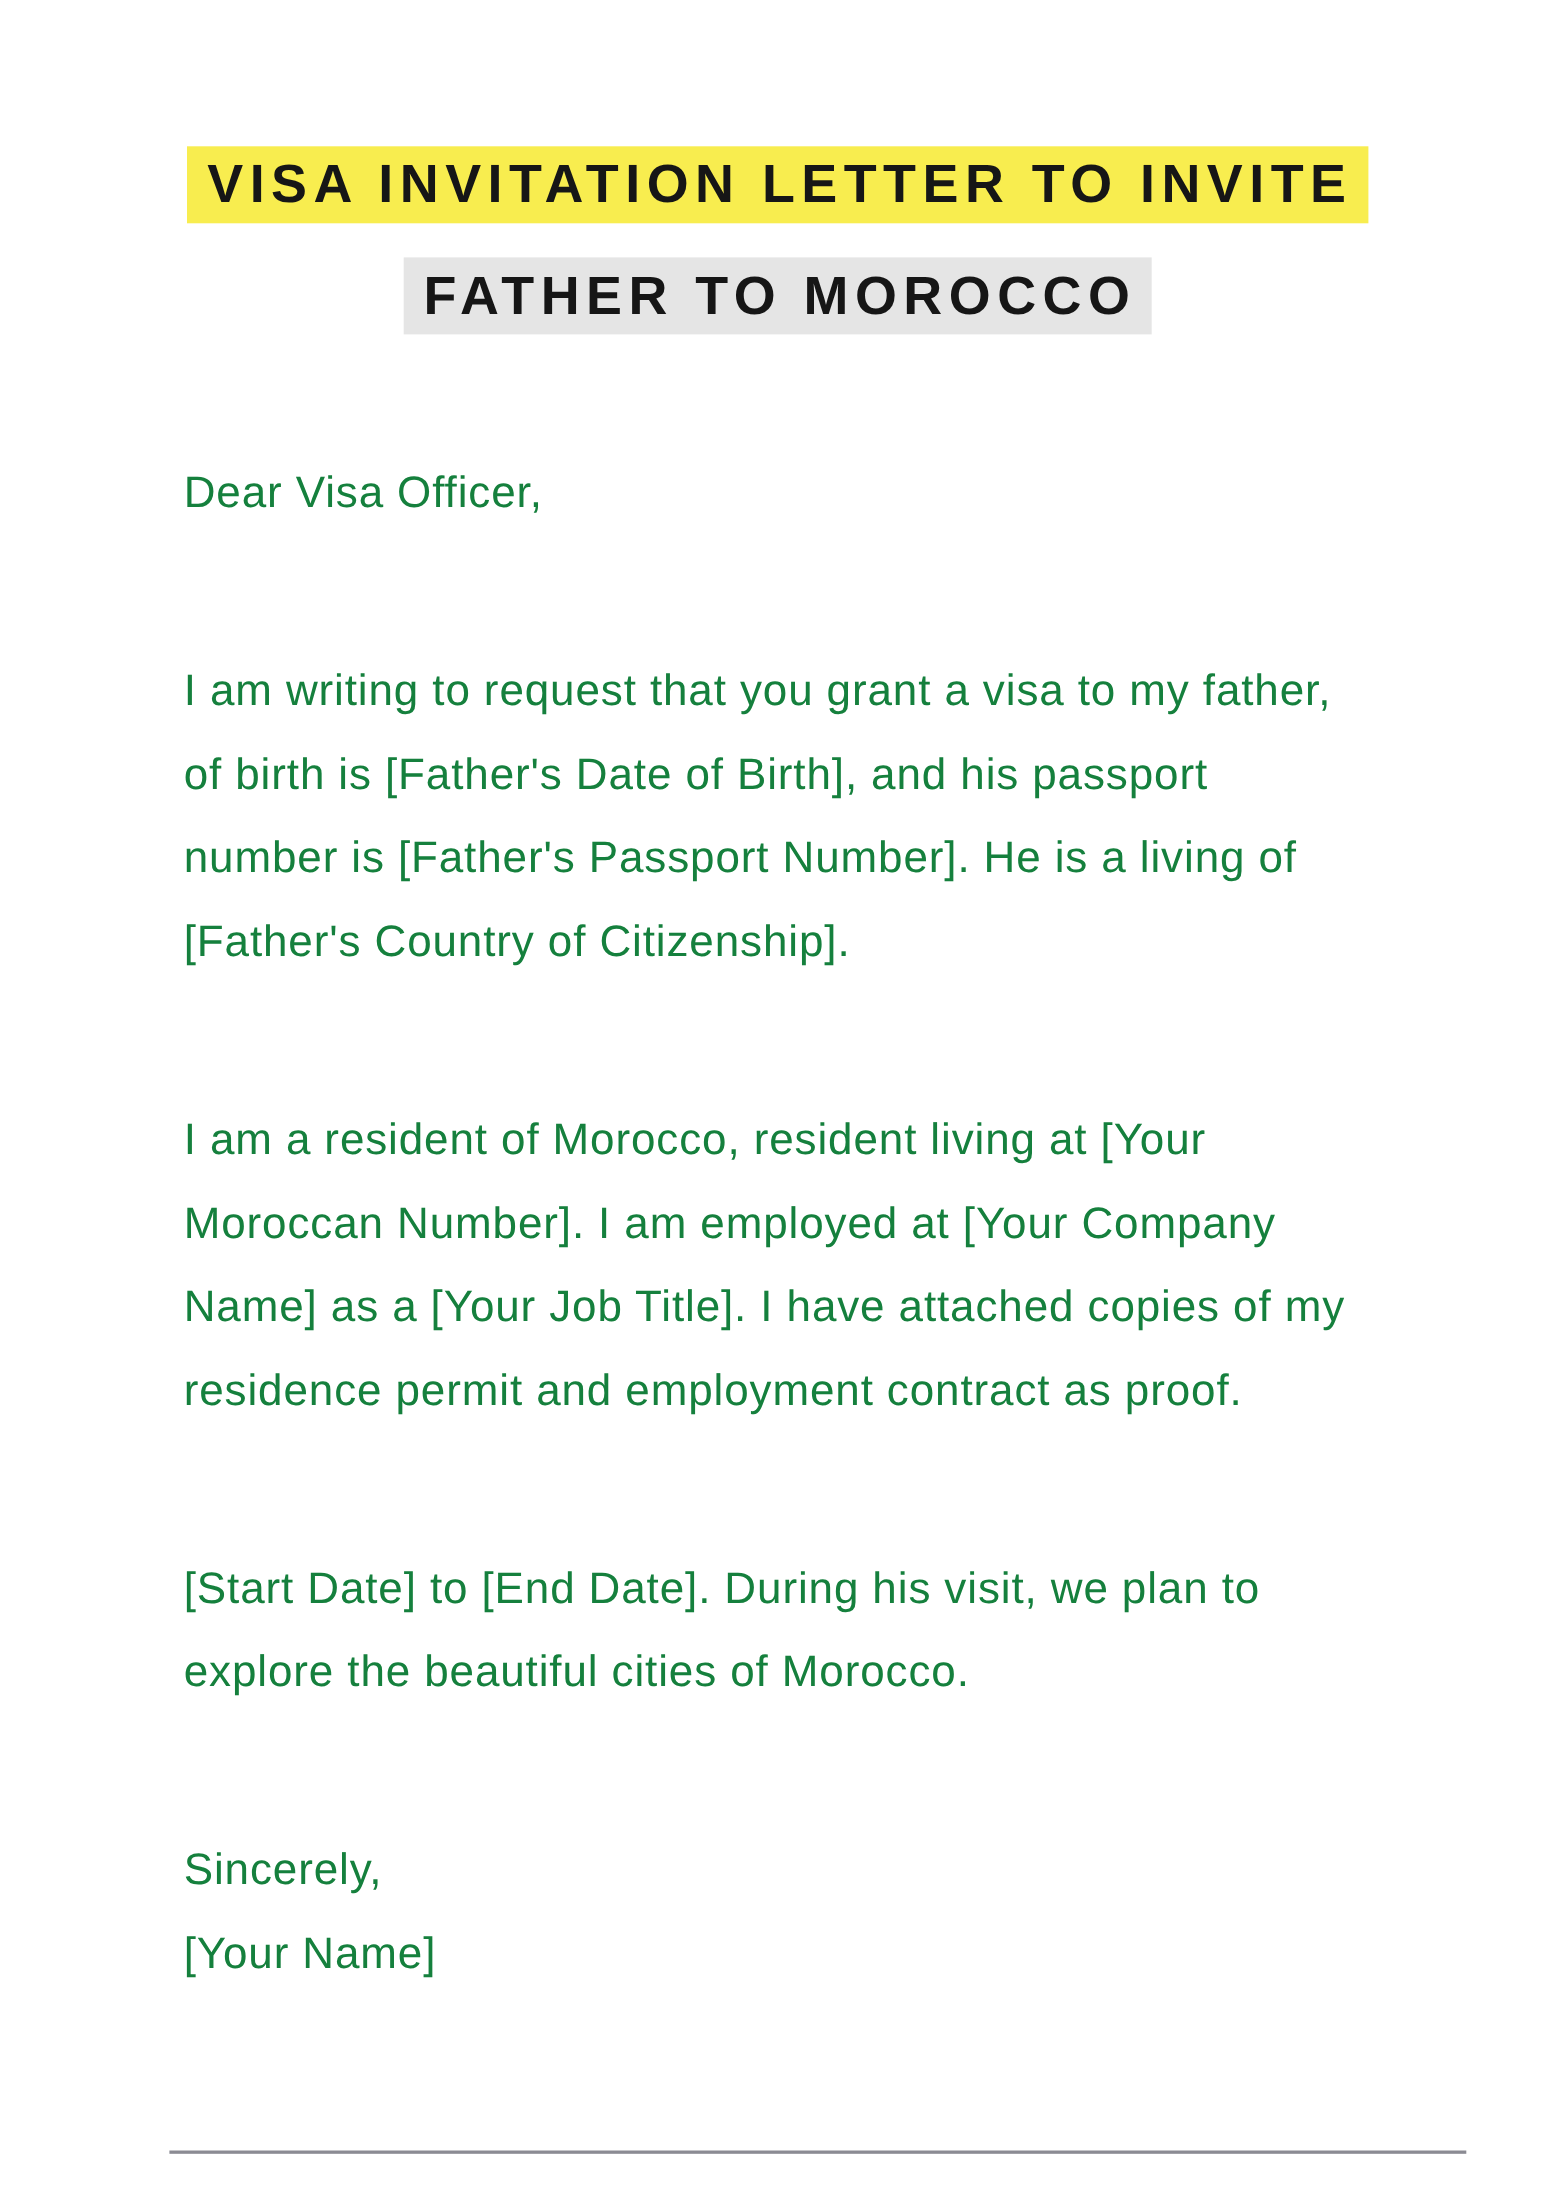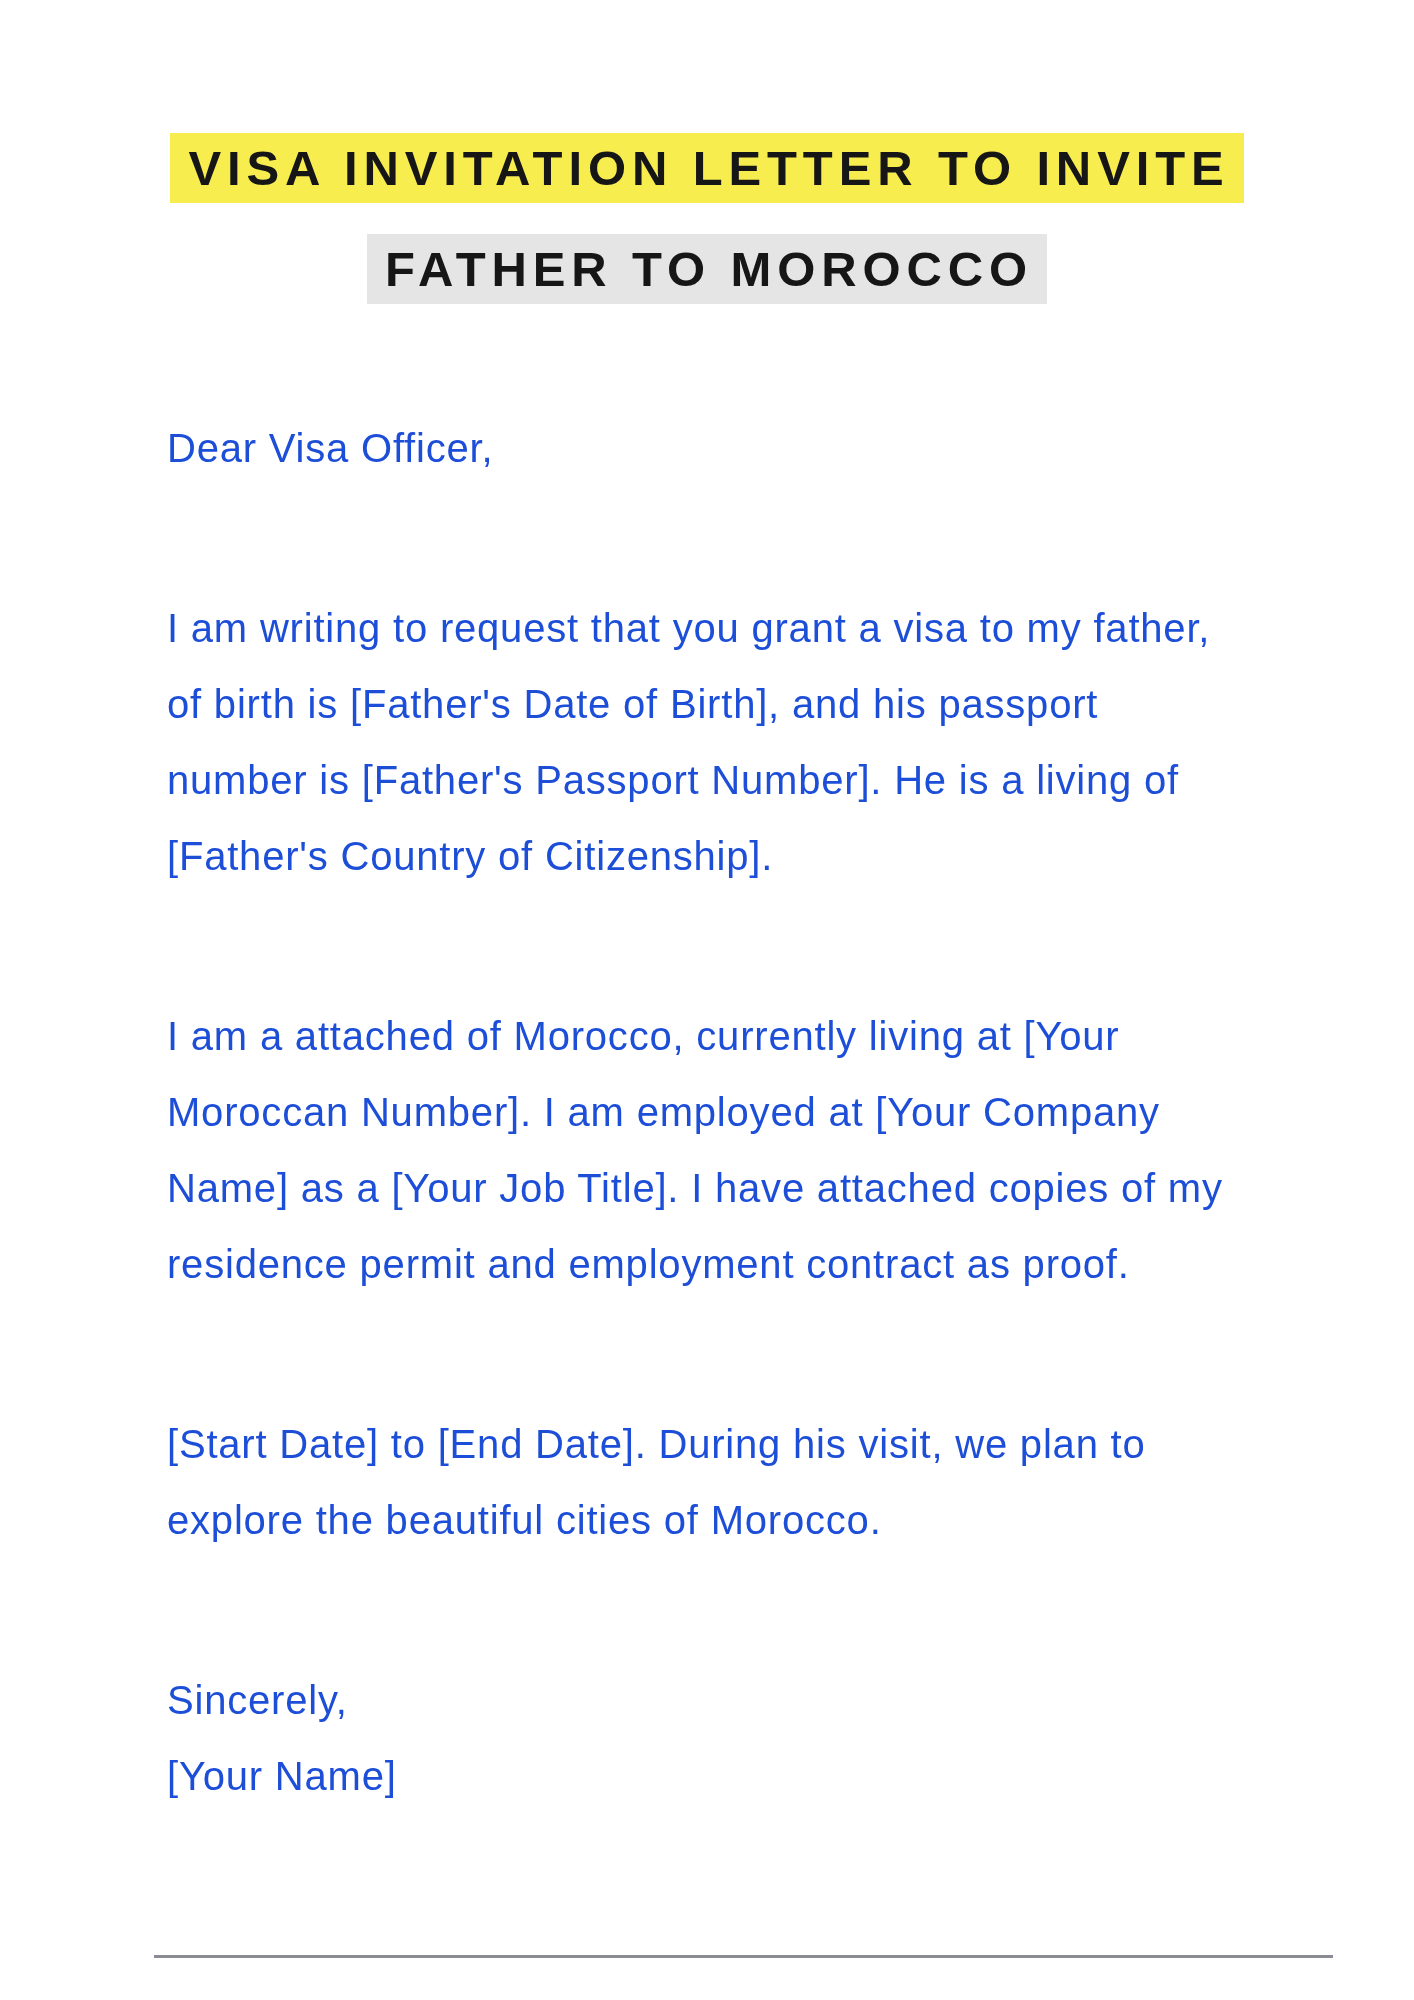--- a/index.html
+++ b/index.html
@@ -28,21 +28,21 @@
     font-weight: bold;
     letter-spacing: 0.12em;
     line-height: 56px;
     padding: 7px 14px 7px 18px;
     white-space: nowrap;
   }
   
   .letter {
     margin: 58px 0 0 95px;
     width: 1260px;
-    color: #1d4ed8;
+    color: #15803d;
     font-size: 40px;
     letter-spacing: 0.02em;
   }
   .para { margin-bottom: 80px; }
   .para:last-child { margin-bottom: 0; }
   .bline {
     height: 76px;
     display: flex;
     align-items: center;
     white-space: nowrap;
@@ -84,21 +84,21 @@
     </div>
 
     <div class="para">
       <div class="bline">I am writing to request that you grant a visa to my father,</div>
       <div class="bline">of birth is [Father's Date of Birth], and his passport</div>
       <div class="bline">number is [Father's Passport Number]. He is a living of</div>
       <div class="bline">[Father's Country of Citizenship].</div>
     </div>
 
     <div class="para">
-      <div class="bline">I am a attached of Morocco, currently living at [Your</div>
+      <div class="bline">I am a resident of Morocco, resident living at [Your</div>
       <div class="bline">Moroccan Number]. I am employed at [Your Company</div>
       <div class="bline">Name] as a [Your Job Title]. I have attached copies of my</div>
       <div class="bline">residence permit and employment contract as proof.</div>
     </div>
 
     <div class="para">
       <div class="bline">[Start Date] to [End Date]. During his visit, we plan to</div>
       <div class="bline">explore the beautiful cities of Morocco.</div>
     </div>
 

